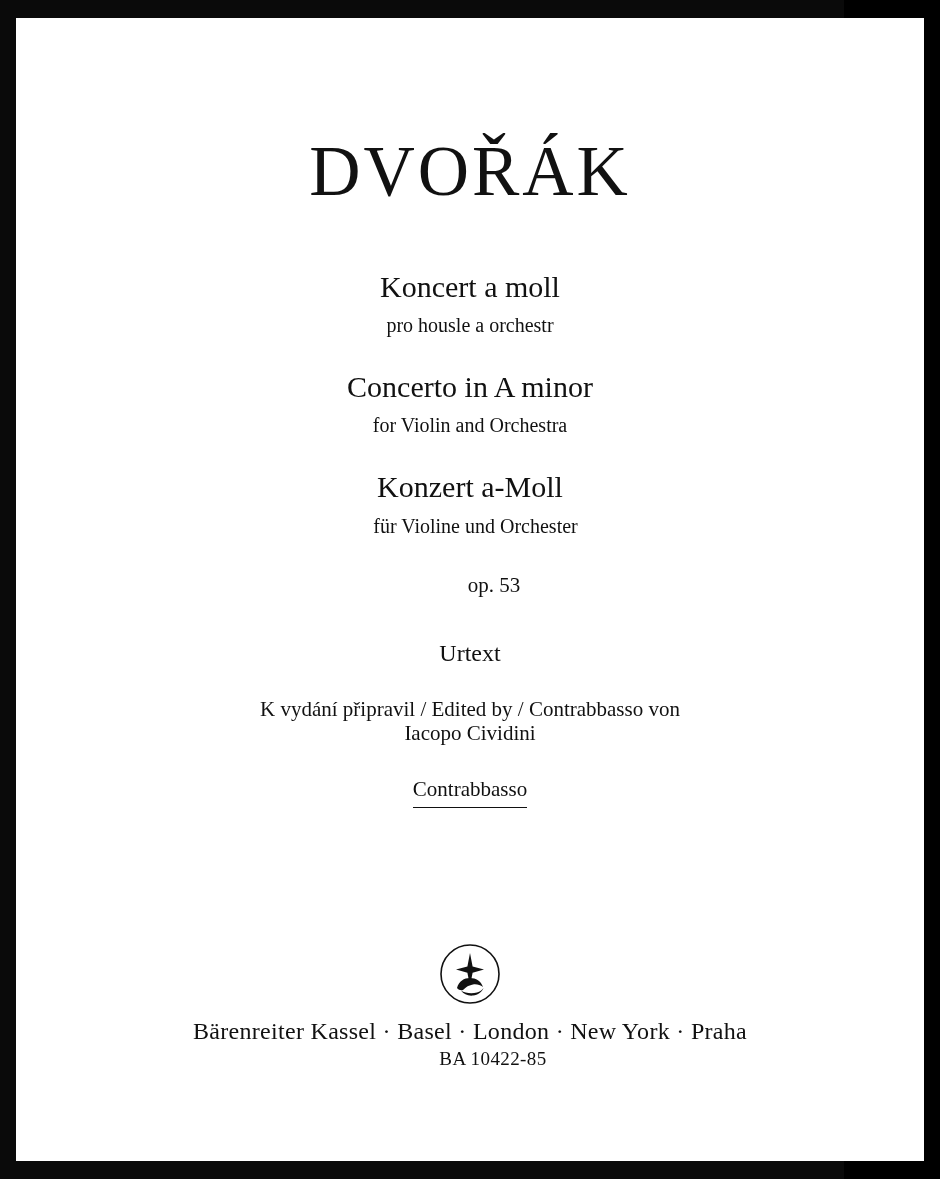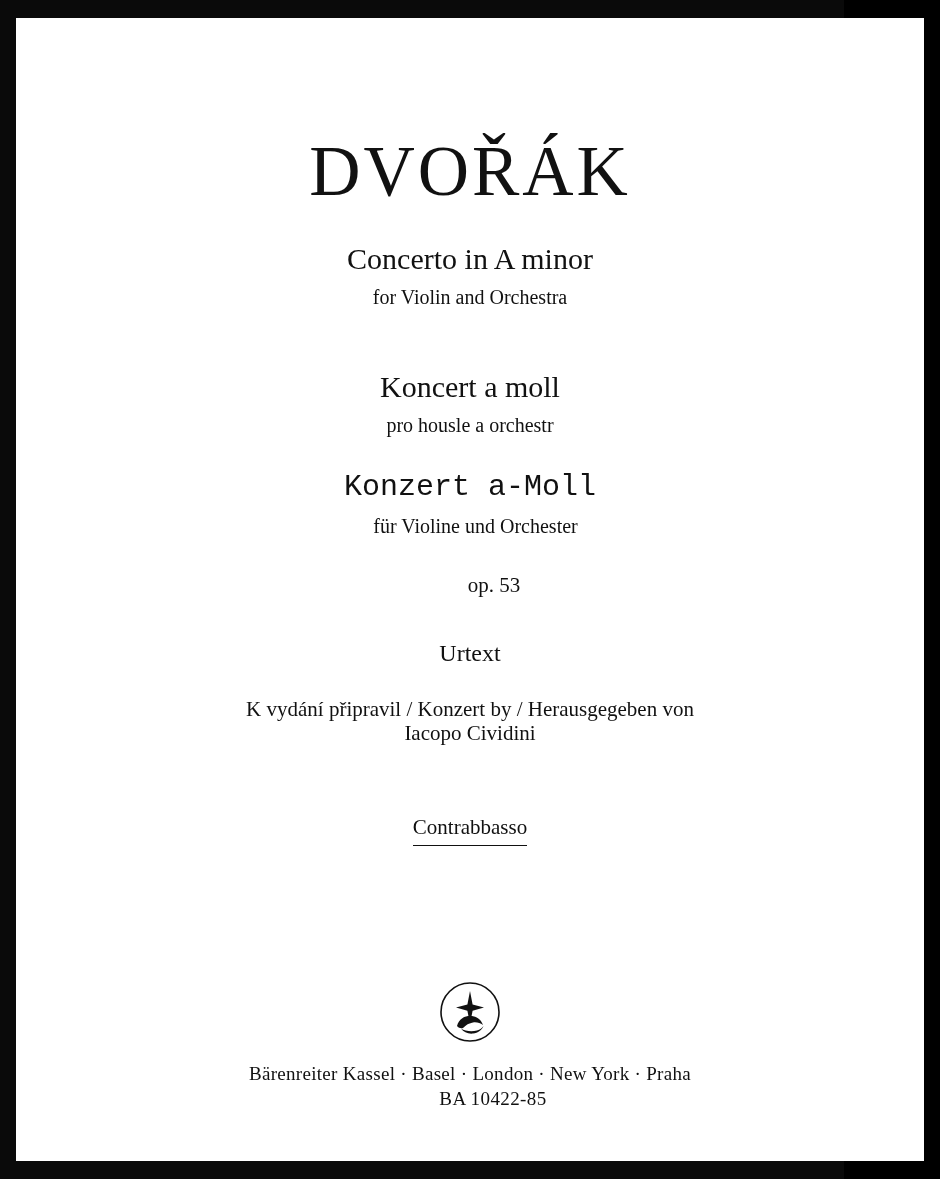--- a/index.html
+++ b/index.html
@@ -75,21 +75,20 @@
   .sub-en {
     margin-top: 8px;
     font-size: 20px;
     line-height: 1.2;
   }
 
   .title-de {
     margin-top: 32px;
     font-size: 30px;
     line-height: 1.2;
-    font-family: Liberation Mono, monospace;
   }
   .sub-de {
     margin-top: 9px;
     font-size: 20px;
     line-height: 1.2;
     padding-left: 11px;
   }
 
   .opus {
     margin-top: 35px;
@@ -106,78 +105,78 @@
     margin-top: 30px;
     font-size: 21px;
     line-height: 1.15;
   }
   .editor-name {
     font-size: 21px;
     line-height: 1.15;
   }
 
   .part-wrap {
-    margin-top: 70px;
+    margin-top: 32px;
   }
   .part {
     display: inline-block;
     font-size: 21px;
     padding-bottom: 5px;
     border-bottom: 1px solid #111111;
   }
 
   .logo-wrap {
     margin-top: 135px;
     height: 62px;
   }
   .logo {
     display: inline-block;
   }
 
   .publisher {
-    margin-top: 20px;
-    font-size: 19px;
+    margin-top: 13px;
+    font-size: 24px;
     letter-spacing: 0.3px;
   }
   .plate {
     margin-top: 3px;
     font-size: 19px;
     letter-spacing: 0.4px;
     margin-left: 46px;
   }
 </style>
 </head>
 <body>
 
 <div class="page-frame">
   <div class="page">
     <div class="content">
 
       <div class="composer">DVOŘÁK</div>
 
       <div class="block">
+        <div class="title-cz">Koncert a moll</div>
+        <div class="sub-cz">pro housle a orchestr</div>
+      </div>
+
+      <div class="block">
         <div class="title-en">Concerto in A minor</div>
         <div class="sub-en">for Violin and Orchestra</div>
-      </div>
-
-      <div class="block">
-        <div class="title-cz">Koncert a moll</div>
-        <div class="sub-cz">pro housle a orchestr</div>
       </div>
 
       <div class="block">
         <div class="title-de">Konzert a-Moll</div>
         <div class="sub-de">für Violine und Orchester</div>
       </div>
 
       <div class="opus">op. 53</div>
 
       <div class="urtext">Urtext</div>
 
-      <div class="editors">K vydání připravil / Konzert by / Herausgegeben von</div>
+      <div class="editors">K vydání připravil / Edited by / Contrabbasso von</div>
       <div class="editor-name">Iacopo Cividini</div>
 
       <div class="part-wrap">
         <span class="part">Contrabbasso</span>
       </div>
 
       <div class="logo-wrap">
         <span class="logo">
           <svg width="62" height="62" viewBox="0 0 62 62" xmlns="http://www.w3.org/2000/svg">
             <circle cx="31" cy="31" r="29" fill="none" stroke="#111111" stroke-width="1.6"></circle>

